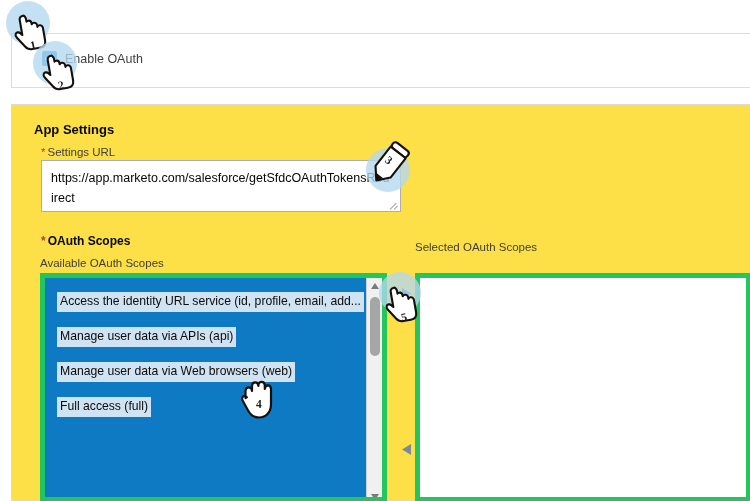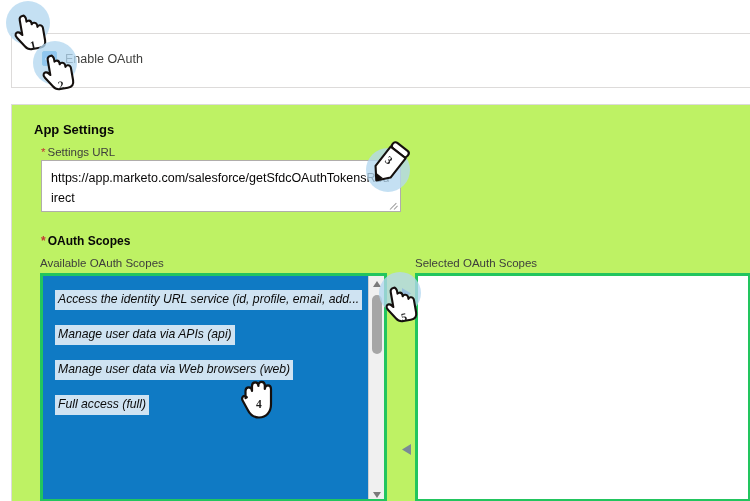--- a/index.html
+++ b/index.html
@@ -47,21 +47,21 @@
     display: inline-flex; align-items: center; justify-content: center;
   }
   .cb svg { display: block; }
   .enable-label { font-size: 12.5px; color: #3e3e3c; white-space: nowrap; }
 
   
   .app-panel {
     position: absolute; left: 11px; top: 104px;
     width: 739px; height: 397px;
     border: 1px solid #dddbda; border-right: none; border-bottom: none;
-    background: #bef264;
+    background: #fde047;
   }
   .app-settings-title {
     position: absolute; left: 22px; top: 17px;
     font-size: 13px; font-weight: bold; color: #080707;
   }
   .field-label {
     position: absolute; font-size: 11.5px; color: #3e3e3c; white-space: nowrap;
   }
   .req { color: #c23934; margin-right: 2px; }
 
@@ -87,24 +87,24 @@
   .resize-grip:before { left: 0; top: 8px; transform: rotate(-45deg); }
   .resize-grip:after  { left: 4px; top: 8px; transform: rotate(-45deg); width: 5px; }
 
   #scopes-label { left: 29px; top: 129px; font-size: 12px; font-weight: bold; color: #080707; }
 
   
   .list-col-label {
     position: absolute; font-size: 11.5px; color: #3e3e3c; white-space: nowrap;
   }
   #available-label { left: 28px; top: 152px; }
-  #selected-label  { left: 403px; top: 152px; }
+  #selected-label  { left: 403px; top: 136px; }
 
   .listbox {
-    position: absolute; border: 3px solid #22c55e; overflow: hidden; font-style: italic;
+    position: absolute; border: 5px solid #22c55e; overflow: hidden;
   }
   #available-list {
     left: 28px; top: 168px; width: 347px; height: 229px;
     background: #0f7ac4;
   }
   #selected-list {
     left: 403px; top: 168px; width: 336px; height: 229px;
     background: #ffffff;
   }
 

